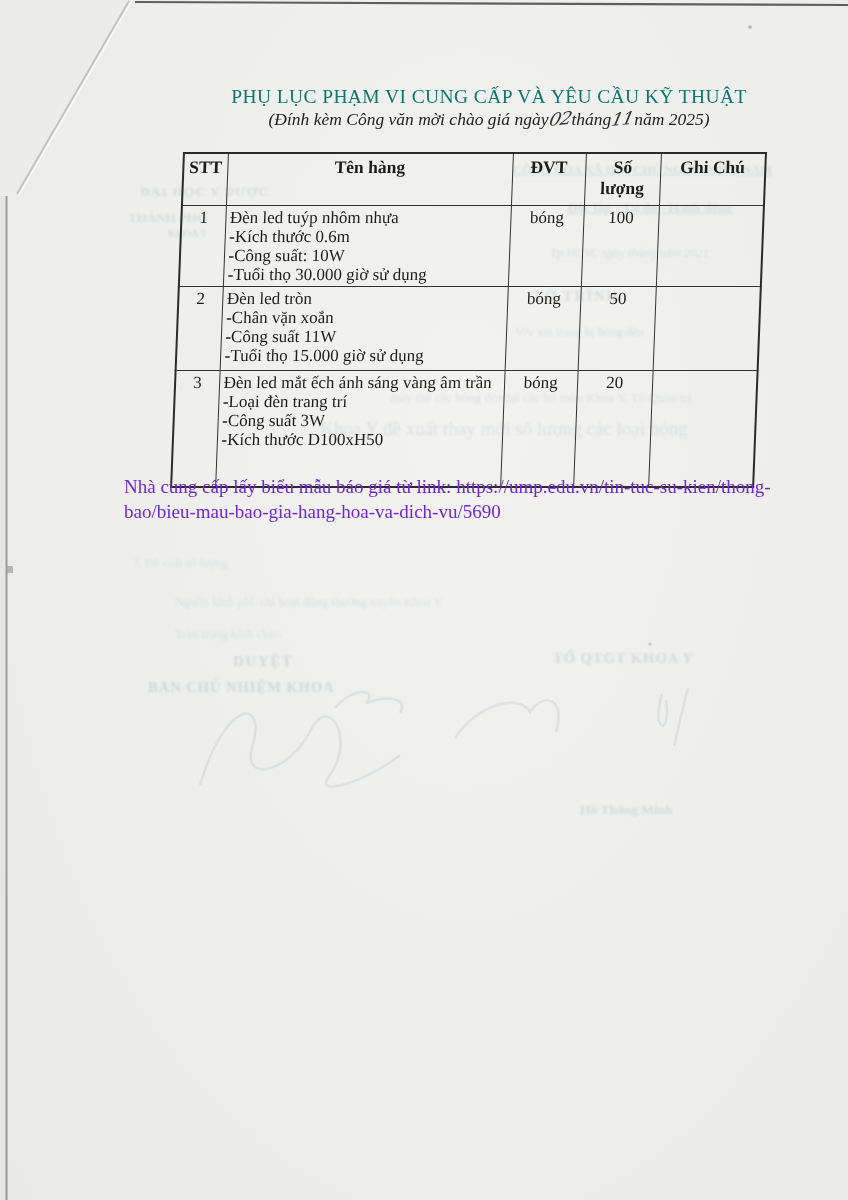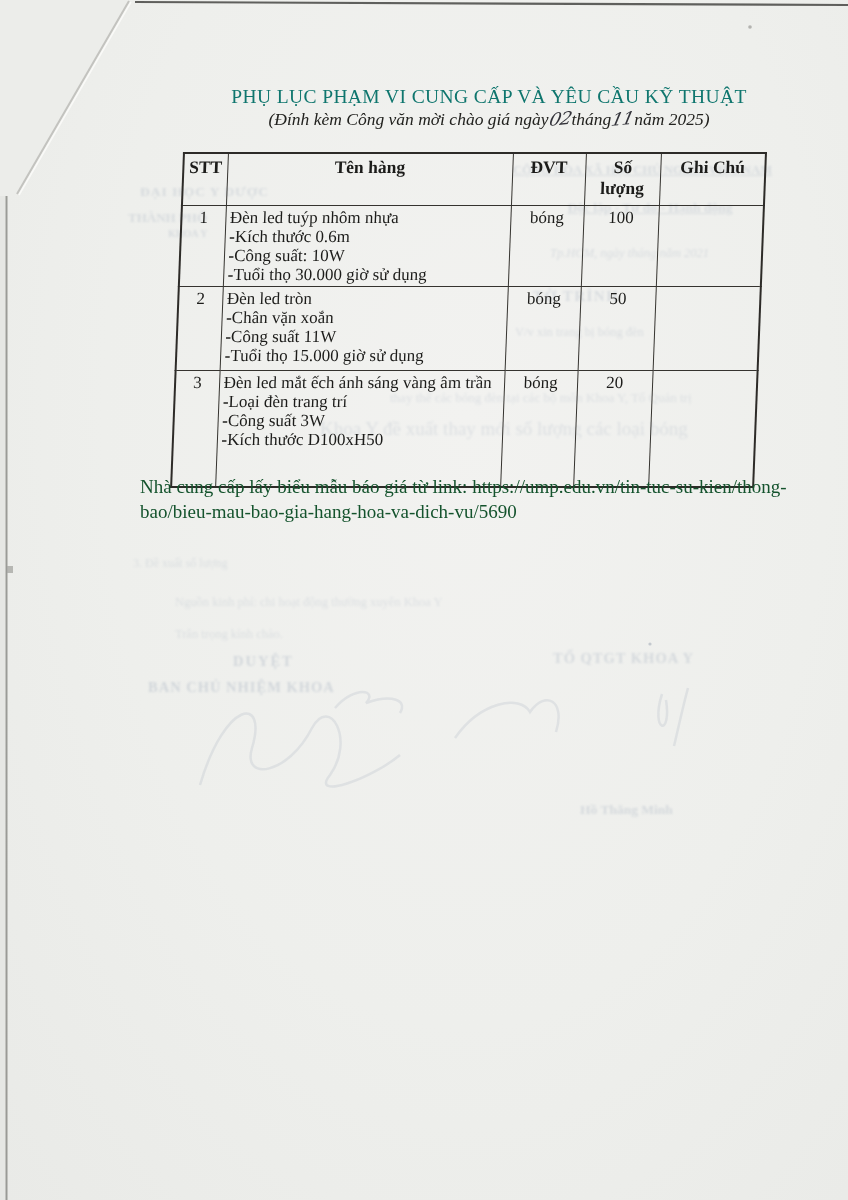--- a/index.html
+++ b/index.html
@@ -48,22 +48,22 @@
     font-weight:bold;text-align:center;height:46px;line-height:21px;
     padding-top:3px;font-size:17.5px;
   }
   td.c-name{white-space:pre-line;padding-left:8px;padding-right:6px;}
   td.c-stt, td.c-unit, td.c-qty{text-align:center;}
   tr.r1 td{height:74px;}
   tr.r2 td{height:79px;}
   tr.r3 td{height:111px;}
 
   .note{
-    position:absolute;left:140px;top:474px;width:700px;
-    font-size:19px;line-height:25px;color:#14532d;
+    position:absolute;left:124px;top:474px;width:700px;
+    font-size:19px;line-height:25px;color:#6d28d9;
   }
   .note span{display:block;}
 
   
   .ghost{
     position:absolute;color:#5f7494;opacity:.16;filter:blur(.8px);
     font-size:13px;white-space:nowrap;pointer-events:none;
   }
   .gb{font-weight:bold;}
   .g-org1{left:140px;top:184px;font-size:13.5px;letter-spacing:1px;}

